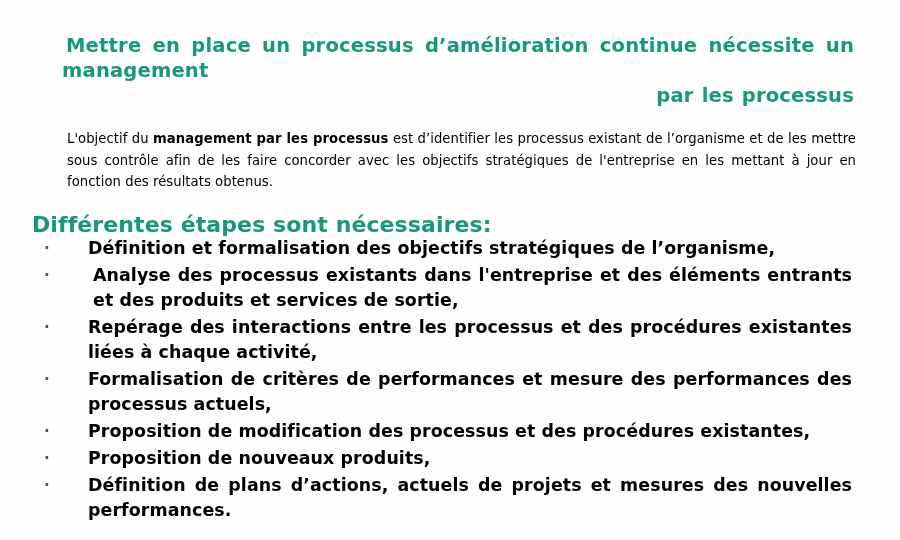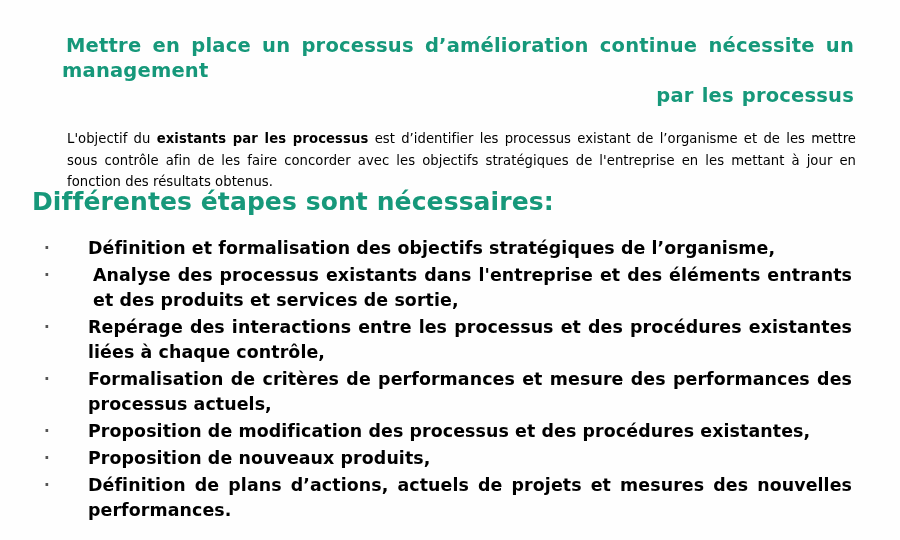--- a/index.html
+++ b/index.html
@@ -65,24 +65,24 @@
   }
   .intro-paragraph b {
     font-weight: bold;
     letter-spacing: 0.1px;
   }
 
   
   .section-heading {
     position: absolute;
     left: 32px;
-    top: 189px;
+    top: 212px;
     color: #16987a;
     font-family: "DejaVu Sans", "Liberation Sans", sans-serif;
-    font-size: 25px;
+    font-size: 22px;
     font-weight: bold;
     line-height: 26px;
     letter-spacing: 0.1px;
   }
 
   
   .steps-list {
     position: absolute;
     left: 32px;
     top: 236px;
@@ -135,36 +135,36 @@
 </head>
 <body>
 
 <div class="slide">
 
   <div class="slide-title">
     <span class="tline1">Mettre en place un processus d’amélioration continue nécessite un management</span>
     <span class="tline2">par les processus</span>
   </div>
 
-  <p class="intro-paragraph"><span>L'objectif du </span><b>existants par les processus</b><span> est d’identifier les processus existant de l’organisme et de les mettre sous contrôle afin de les faire concorder avec les objectifs stratégiques de l'entreprise en les mettant à jour en fonction des résultats obtenus.</span></p>
+  <p class="intro-paragraph"><span>L'objectif du </span><b>management par les processus</b><span> est d’identifier les processus existant de l’organisme et de les mettre sous contrôle afin de les faire concorder avec les objectifs stratégiques de l'entreprise en les mettant à jour en fonction des résultats obtenus.</span></p>
 
   <div class="section-heading">Différentes  étapes sont nécessaires:</div>
 
   <ul class="steps-list" id="steps-list">
       <li class="step-item single">
         <span class="step-bullet">·</span>
         <span class="step-text">Définition et formalisation des objectifs stratégiques de l’organisme,</span>
       </li>
       <li class="step-item wraps indented">
         <span class="step-bullet">·</span>
         <span class="step-text">Analyse des processus existants dans l'entreprise et des éléments entrants et des produits et services de sortie,</span>
       </li>
       <li class="step-item wraps">
         <span class="step-bullet">·</span>
-        <span class="step-text">Repérage des interactions entre les processus et des procédures existantes liées à chaque contrôle,</span>
+        <span class="step-text">Repérage des interactions entre les processus et des procédures existantes liées à chaque activité,</span>
       </li>
       <li class="step-item wraps">
         <span class="step-bullet">·</span>
         <span class="step-text">Formalisation de critères de performances et mesure des performances des processus actuels,</span>
       </li>
       <li class="step-item single">
         <span class="step-bullet">·</span>
         <span class="step-text">Proposition de modification des processus et des procédures existantes,</span>
       </li>
       <li class="step-item single">

